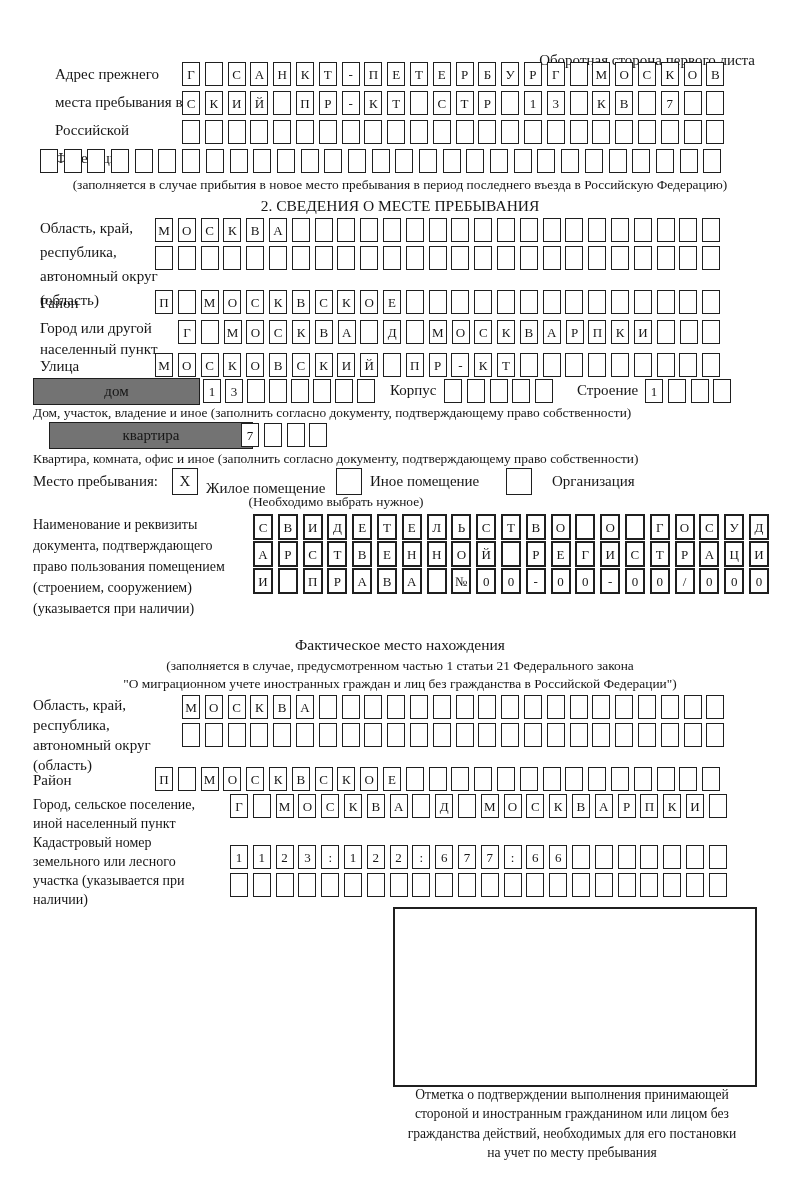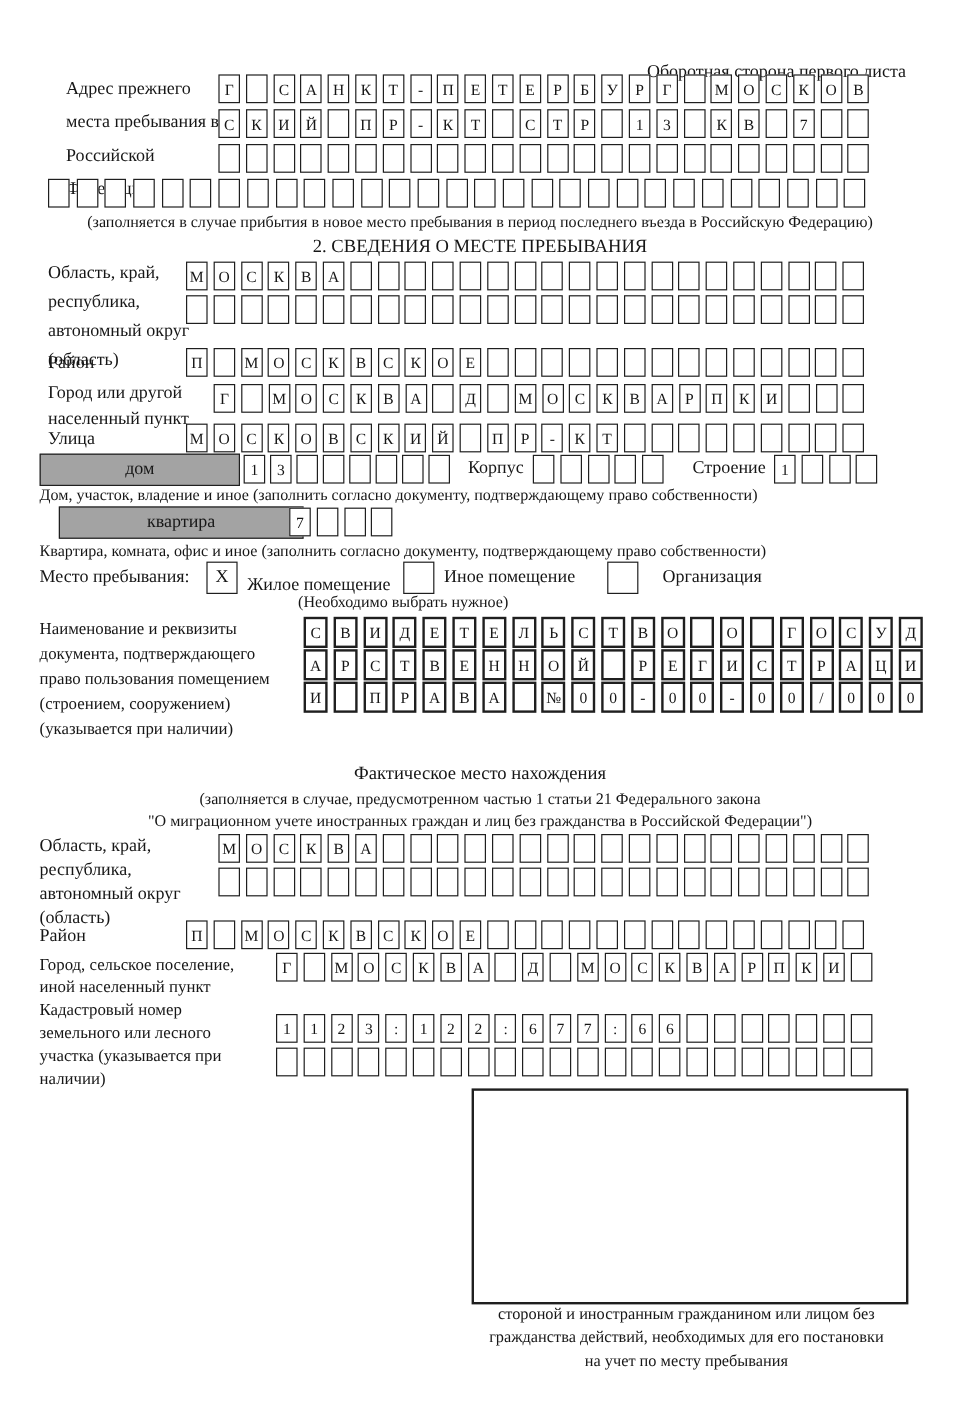--- a/index.html
+++ b/index.html
@@ -17,21 +17,21 @@
   .label{font-size:15px;line-height:21px;}
   .lh28{line-height:28px;}
   .lh24{line-height:24px;}
   .lh20{line-height:20px;}
   .lh19{line-height:19px;}
   .small{font-size:14px;}
   .caption{font-size:13.4px;white-space:nowrap;}
   .center{left:0;right:0;text-align:center;}
   .title{font-weight:normal;font-size:15.5px;}
   .wbox{position:absolute;border:1.6px solid #1f1f1f;display:flex;
-        align-items:center;justify-content:center;font-size:15px;background:#a3a3a3;}
+        align-items:center;justify-content:center;font-size:15px;background:#737373;}
   .chk{position:absolute;width:24px;height:25px;border:1.6px solid #1f1f1f;
        display:flex;align-items:center;justify-content:center;font-size:15px;background:#fff;}
   .bigbox{position:absolute;border:2px solid #1f1f1f;background:#fff;}
   .mark-caption{position:absolute;text-align:center;font-size:13.6px;line-height:19.3px;}
 </style>
 </head>
 <body>
 
 <div class="abs label" style="top:20px;right:45px;margin-top:30px;">Оборотная сторона первого листа</div>
 
@@ -576,16 +576,17 @@
     <span class="cell"></span>
     <span class="cell"></span>
     <span class="cell"></span>
     <span class="cell"></span>
     <span class="cell"></span>
     <span class="cell"></span>
   </div>
 
 <div class="bigbox" style="top:907px;left:393px;width:360px;height:176px;"></div>
 <div class="mark-caption" style="top:1085px;left:372px;width:400px;">
+  <div>Отметка о подтверждении выполнения принимающей</div>
   <div>стороной и иностранным гражданином или лицом без</div>
   <div>гражданства действий, необходимых для его постановки</div>
   <div>на учет по месту пребывания</div>
 </div>
 
 </body></html>

